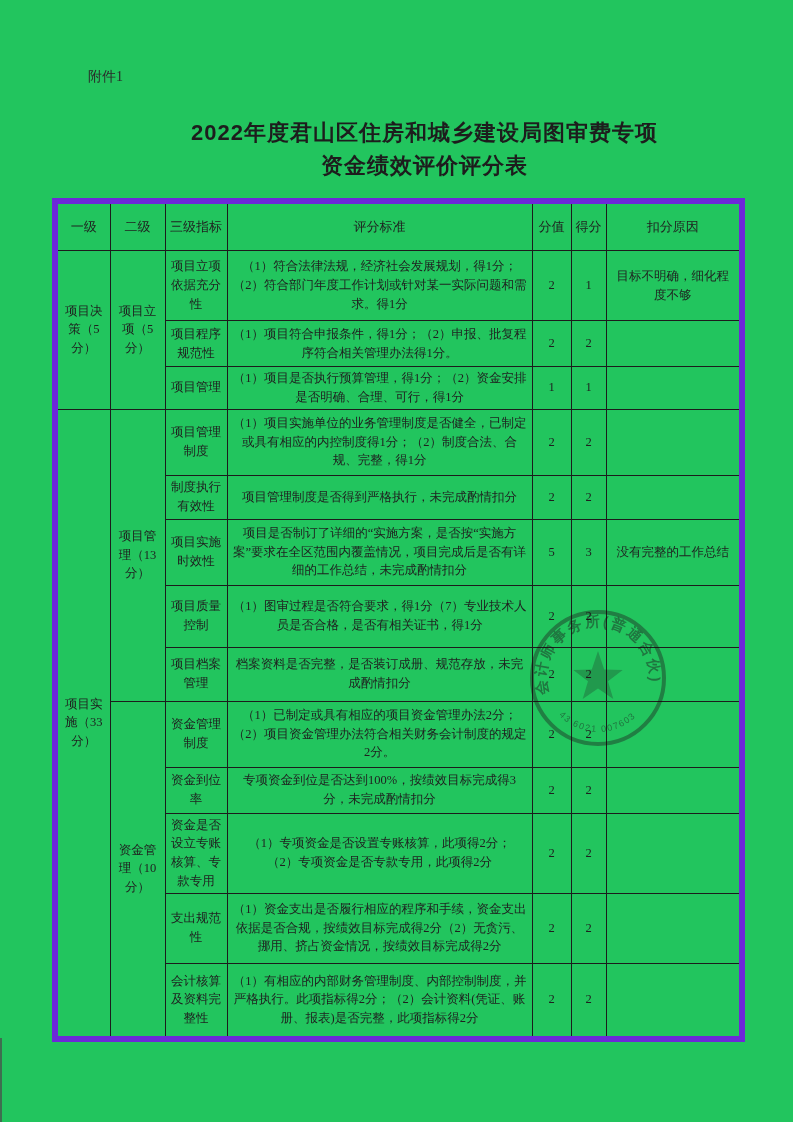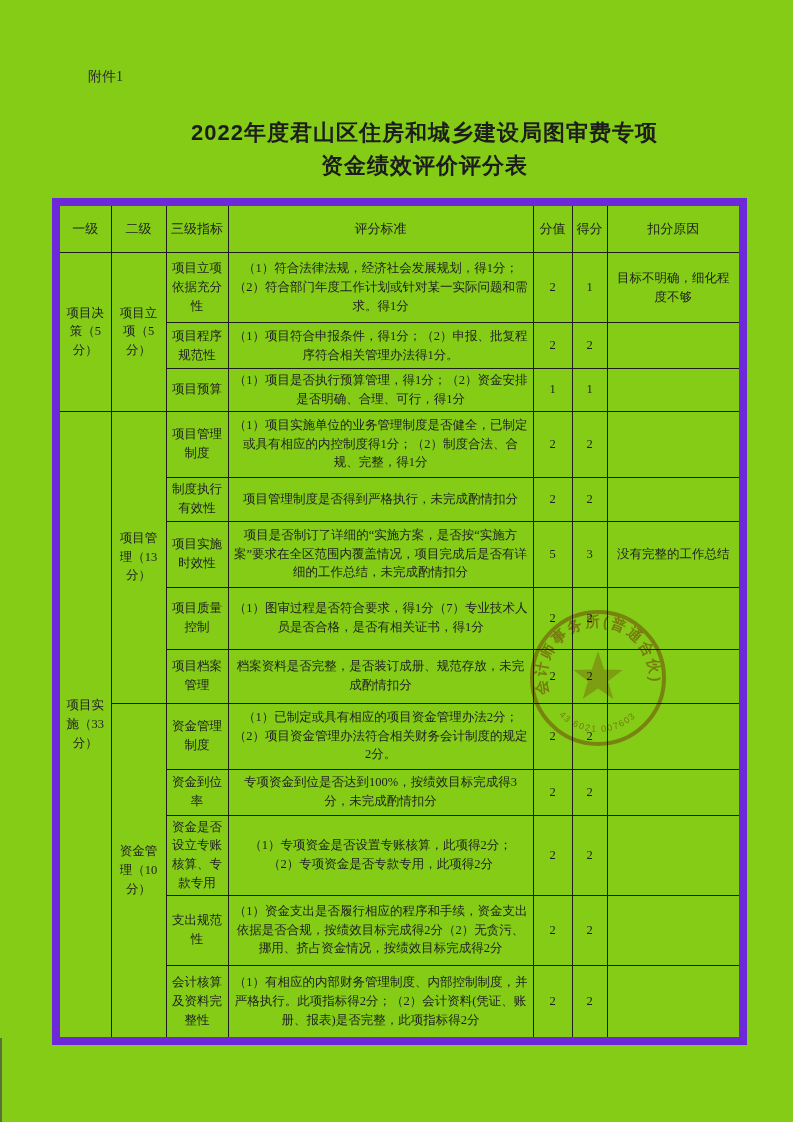--- a/index.html
+++ b/index.html
@@ -6,21 +6,21 @@
   body{
     width:793px;height:1122px;
     background:#ffffff;
     font-family:"Liberation Serif","DejaVu Serif",serif;
     color:#222;
     position:relative;
   }
   .page{
     position:relative;
     width:793px;height:1122px;
-    background:#84cc16;
+    background:#22c55e;
     overflow:hidden;
   }
   .attachment{
     position:absolute;
     left:88px;top:68px;
     font-size:14px;
     color:#2a2a2a;
   }
   .title{
     position:absolute;
@@ -46,21 +46,21 @@
     color:#1f1f1f;
   }
   table.score-table th,
   table.score-table td{
     border:1.4px solid #1c1c1c;
     padding:2px 4px;
     vertical-align:middle;
     text-align:center;
     overflow:hidden;
   }
-  table.score-table{border:8px solid #6d28d9;}
+  table.score-table{border:6px solid #6d28d9;}
   col.c-l1{width:55px;}
   col.c-l2{width:55px;}
   col.c-l3{width:62px;}
   col.c-cr{width:305px;}
   col.c-sc{width:39px;}
   col.c-gt{width:35px;}
   col.c-rs{width:136px;}
   thead th{
     font-weight:400;
     font-size:13px;
@@ -140,21 +140,21 @@
         <td>目标不明确，细化程度不够</td>
       </tr>
       <tr style="height:46px;">
         <td class="level3">项目程序规范性</td>
         <td class="criteria">（1）项目符合申报条件，得1分；（2）申报、批复程序符合相关管理办法得1分。</td>
         <td>2</td>
         <td>2</td>
         <td></td>
       </tr>
       <tr style="height:42px;">
-        <td class="level3">项目预算</td>
+        <td class="level3">项目管理</td>
         <td class="criteria">（1）项目是否执行预算管理，得1分；（2）资金安排是否明确、合理、可行，得1分</td>
         <td>1</td>
         <td>1</td>
         <td></td>
       </tr>
       <tr style="height:66px;">
         <td class="level1" rowspan="10">项目实施（33分）</td>
         <td class="level2" rowspan="5">项目管理（13分）</td>
         <td class="level3">项目管理制度</td>
         <td class="criteria">（1）项目实施单位的业务管理制度是否健全，已制定或具有相应的内控制度得1分；（2）制度合法、合规、完整，得1分</td>

